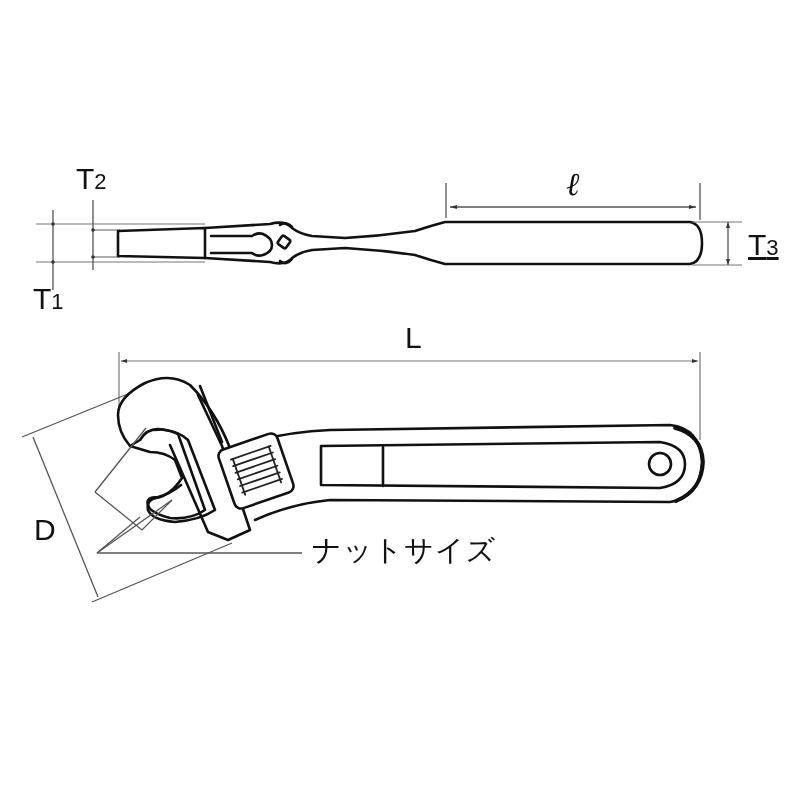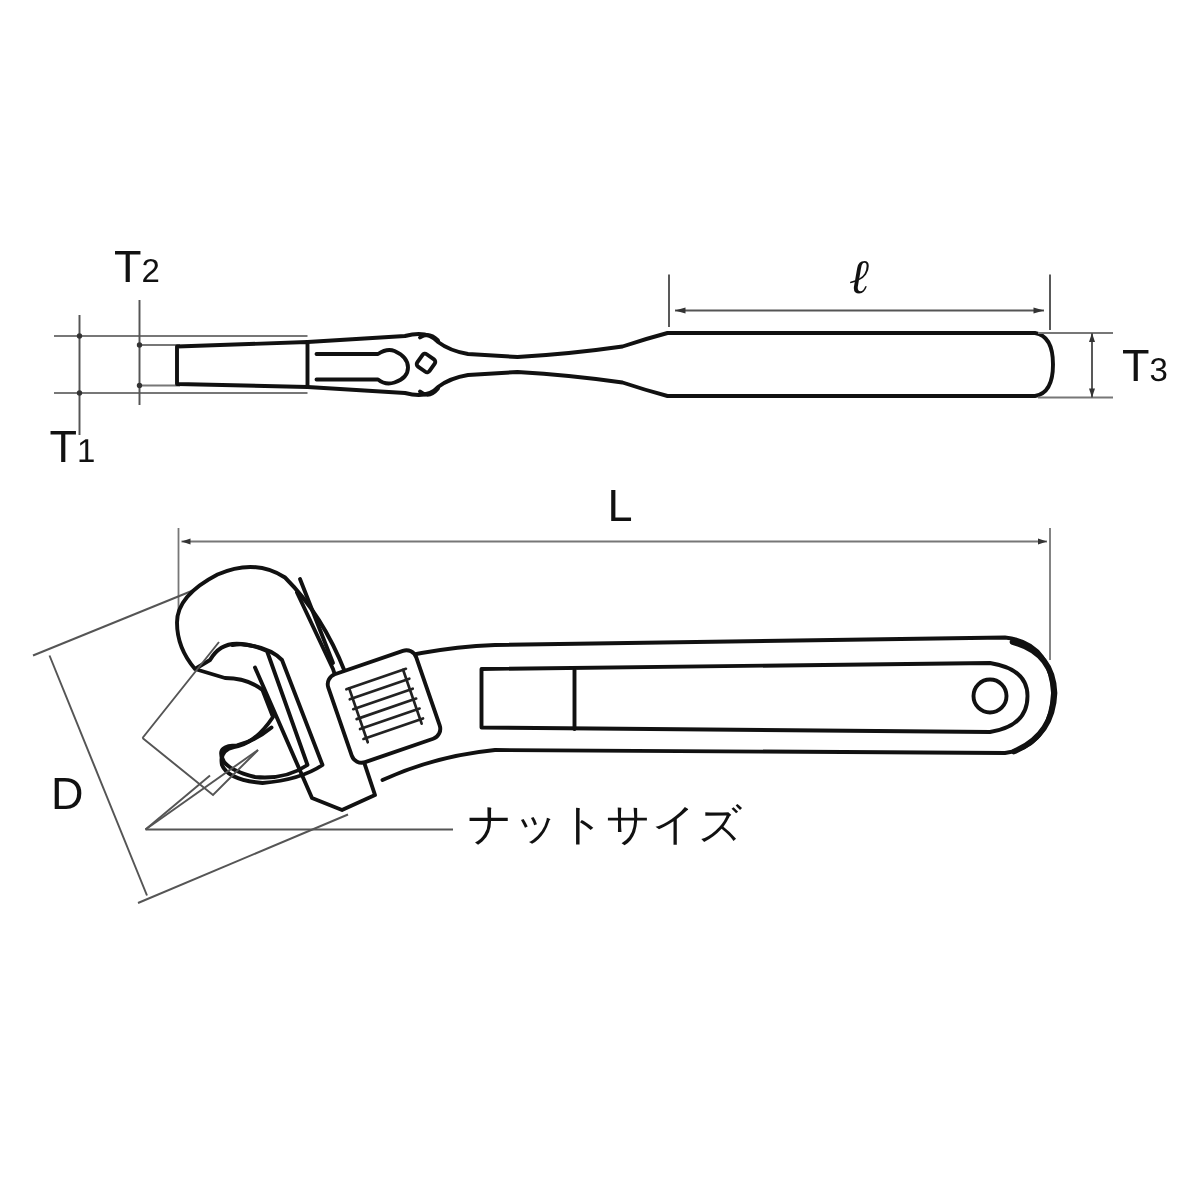--- a/index.html
+++ b/index.html
@@ -140,19 +140,19 @@
     <line class="dim-dark" x1="97" y1="553" x2="302" y2="553"></line>
   </g>
 </svg>
 
 <div class="label label-lg" style="left:76px; top:164px;">
   <span>T</span><span class="sub">2</span>
 </div>
 <div class="label label-lg" style="left:33px; top:284px;">
   <span>T</span><span class="sub">1</span>
 </div>
-<div class="label label-lg" style="left:748px; top:230px;">
+<div class="label label-lg" style="left:748px; top:230px;text-decoration:underline;">
   <span>T</span><span class="sub">3</span>
 </div>
 <div class="label script-l" style="left:566px; top:168px;">ℓ</div>
 <div class="label label-lg" style="left:405px; top:323px;">L</div>
 <div class="label label-lg" style="left:34px; top:515px;">D</div>
 <div class="label jp" style="left:312px; top:536px;">ナットサイズ</div>
 
 </body></html>

